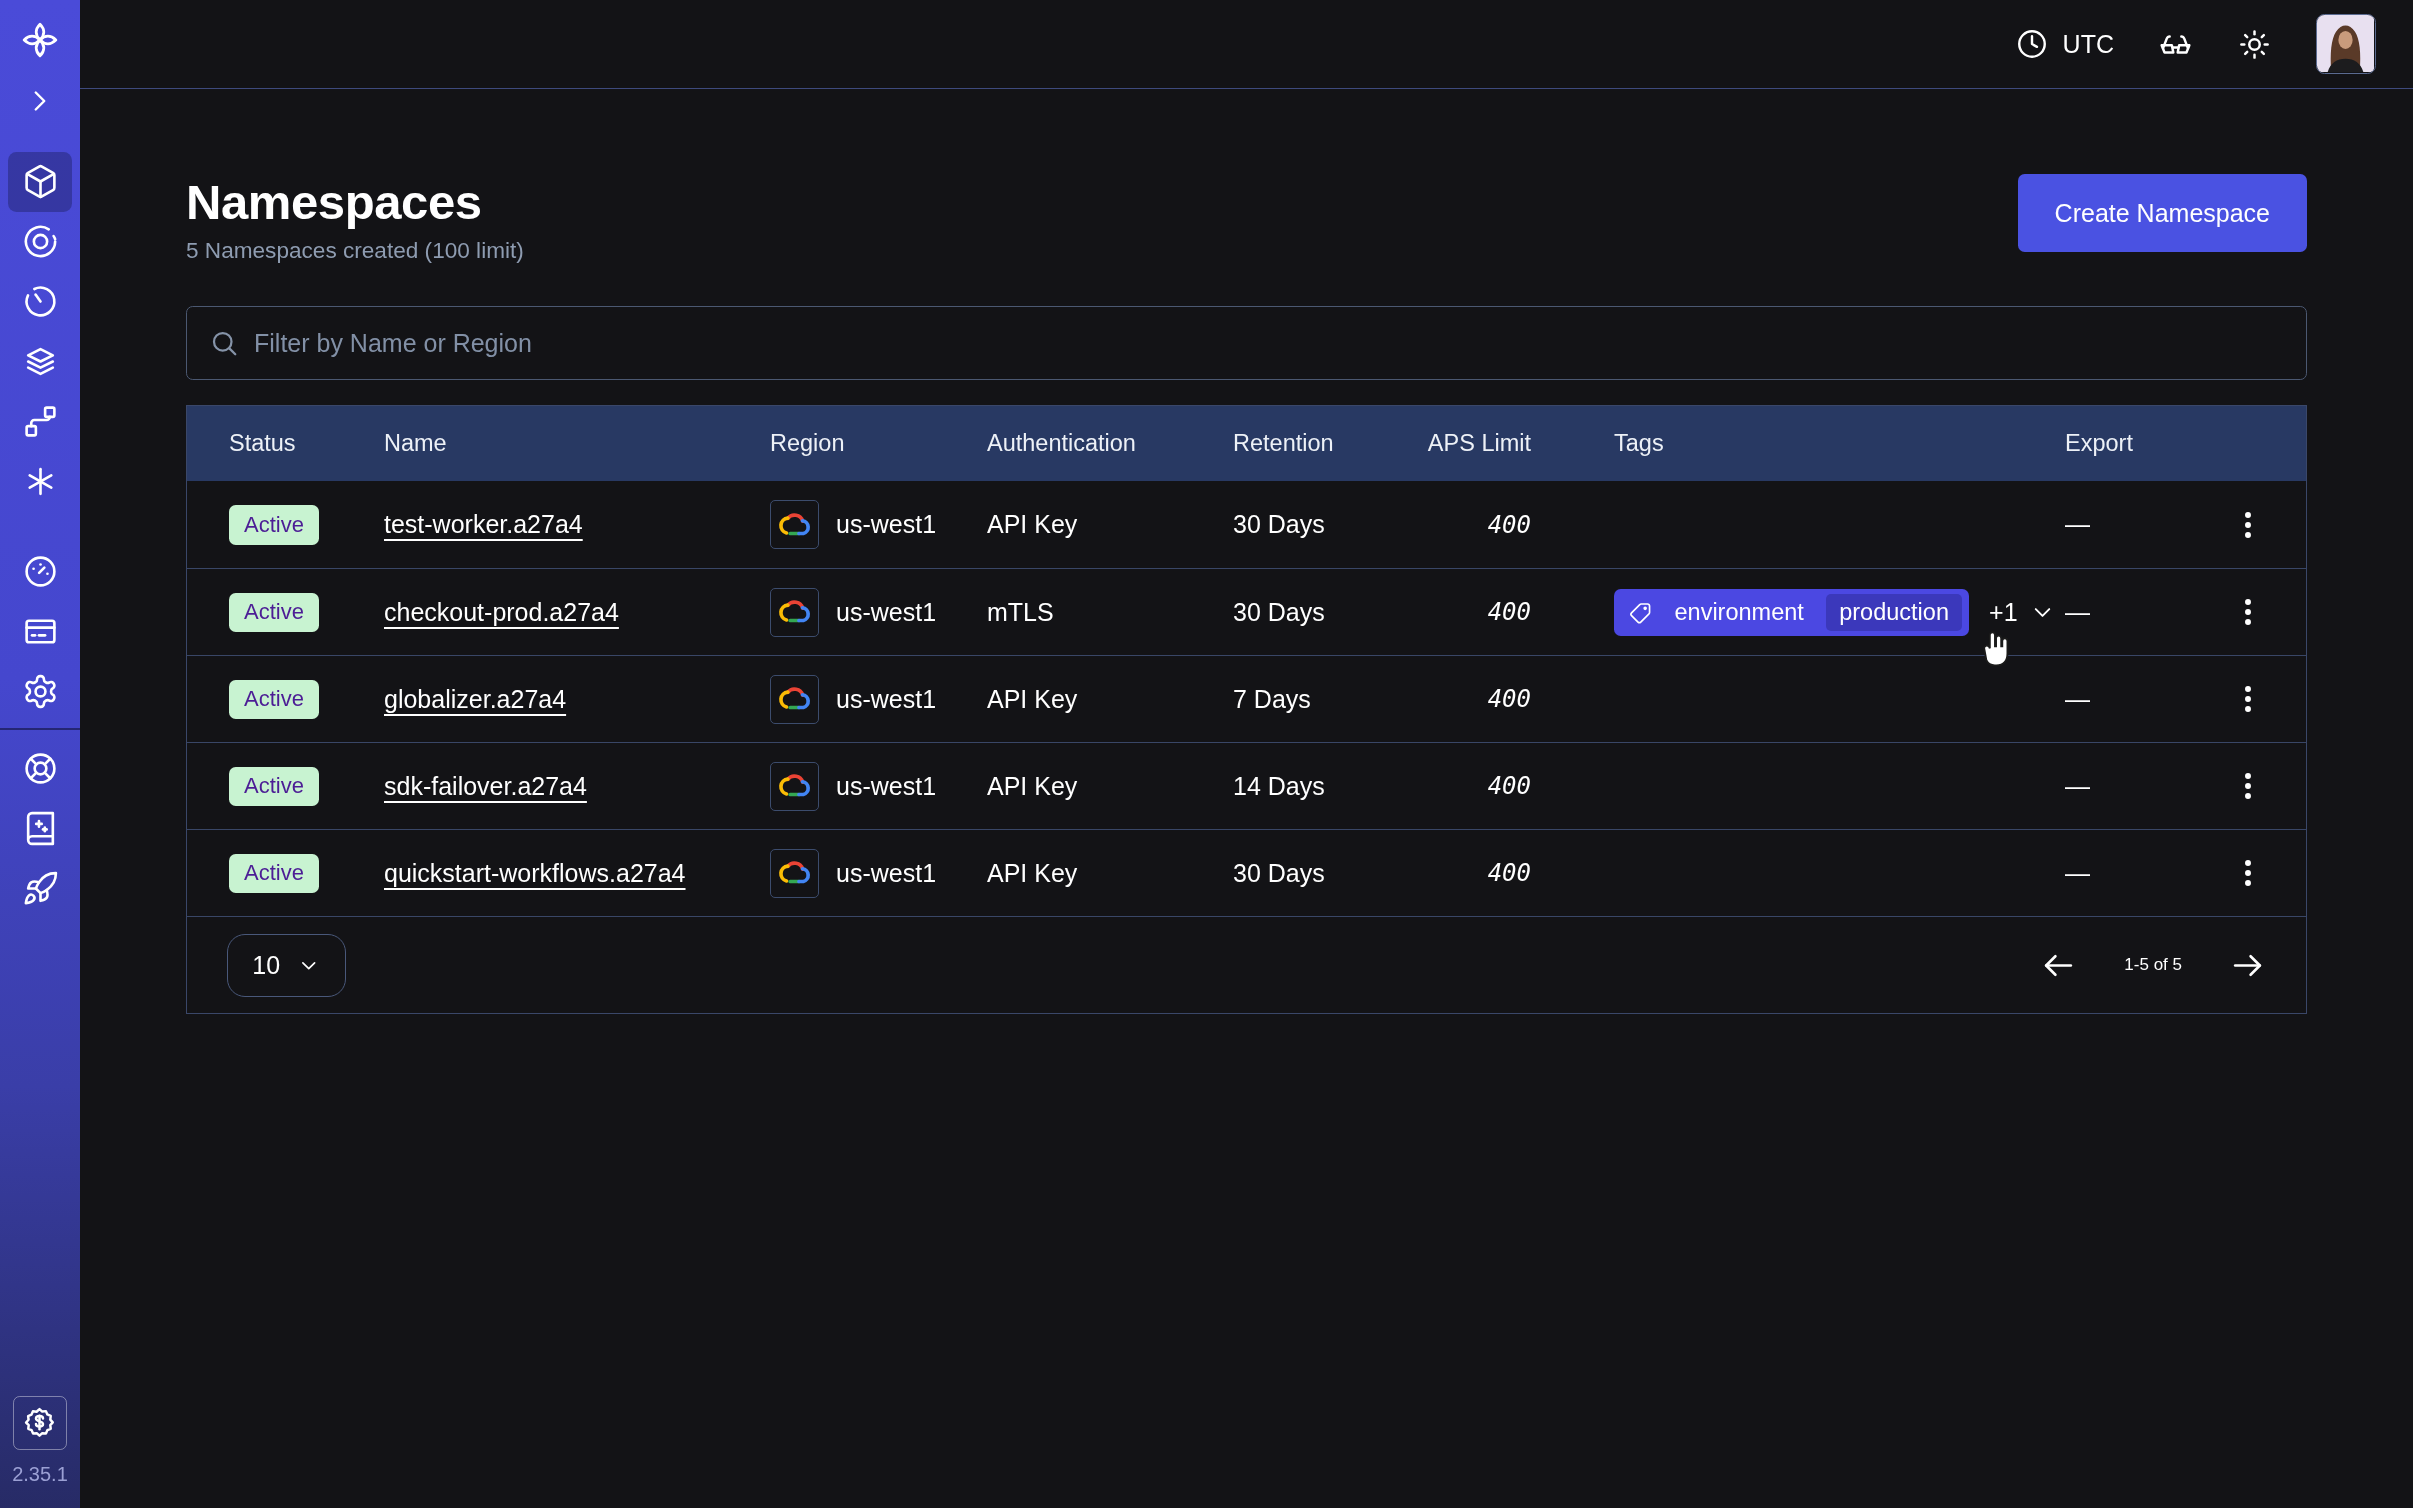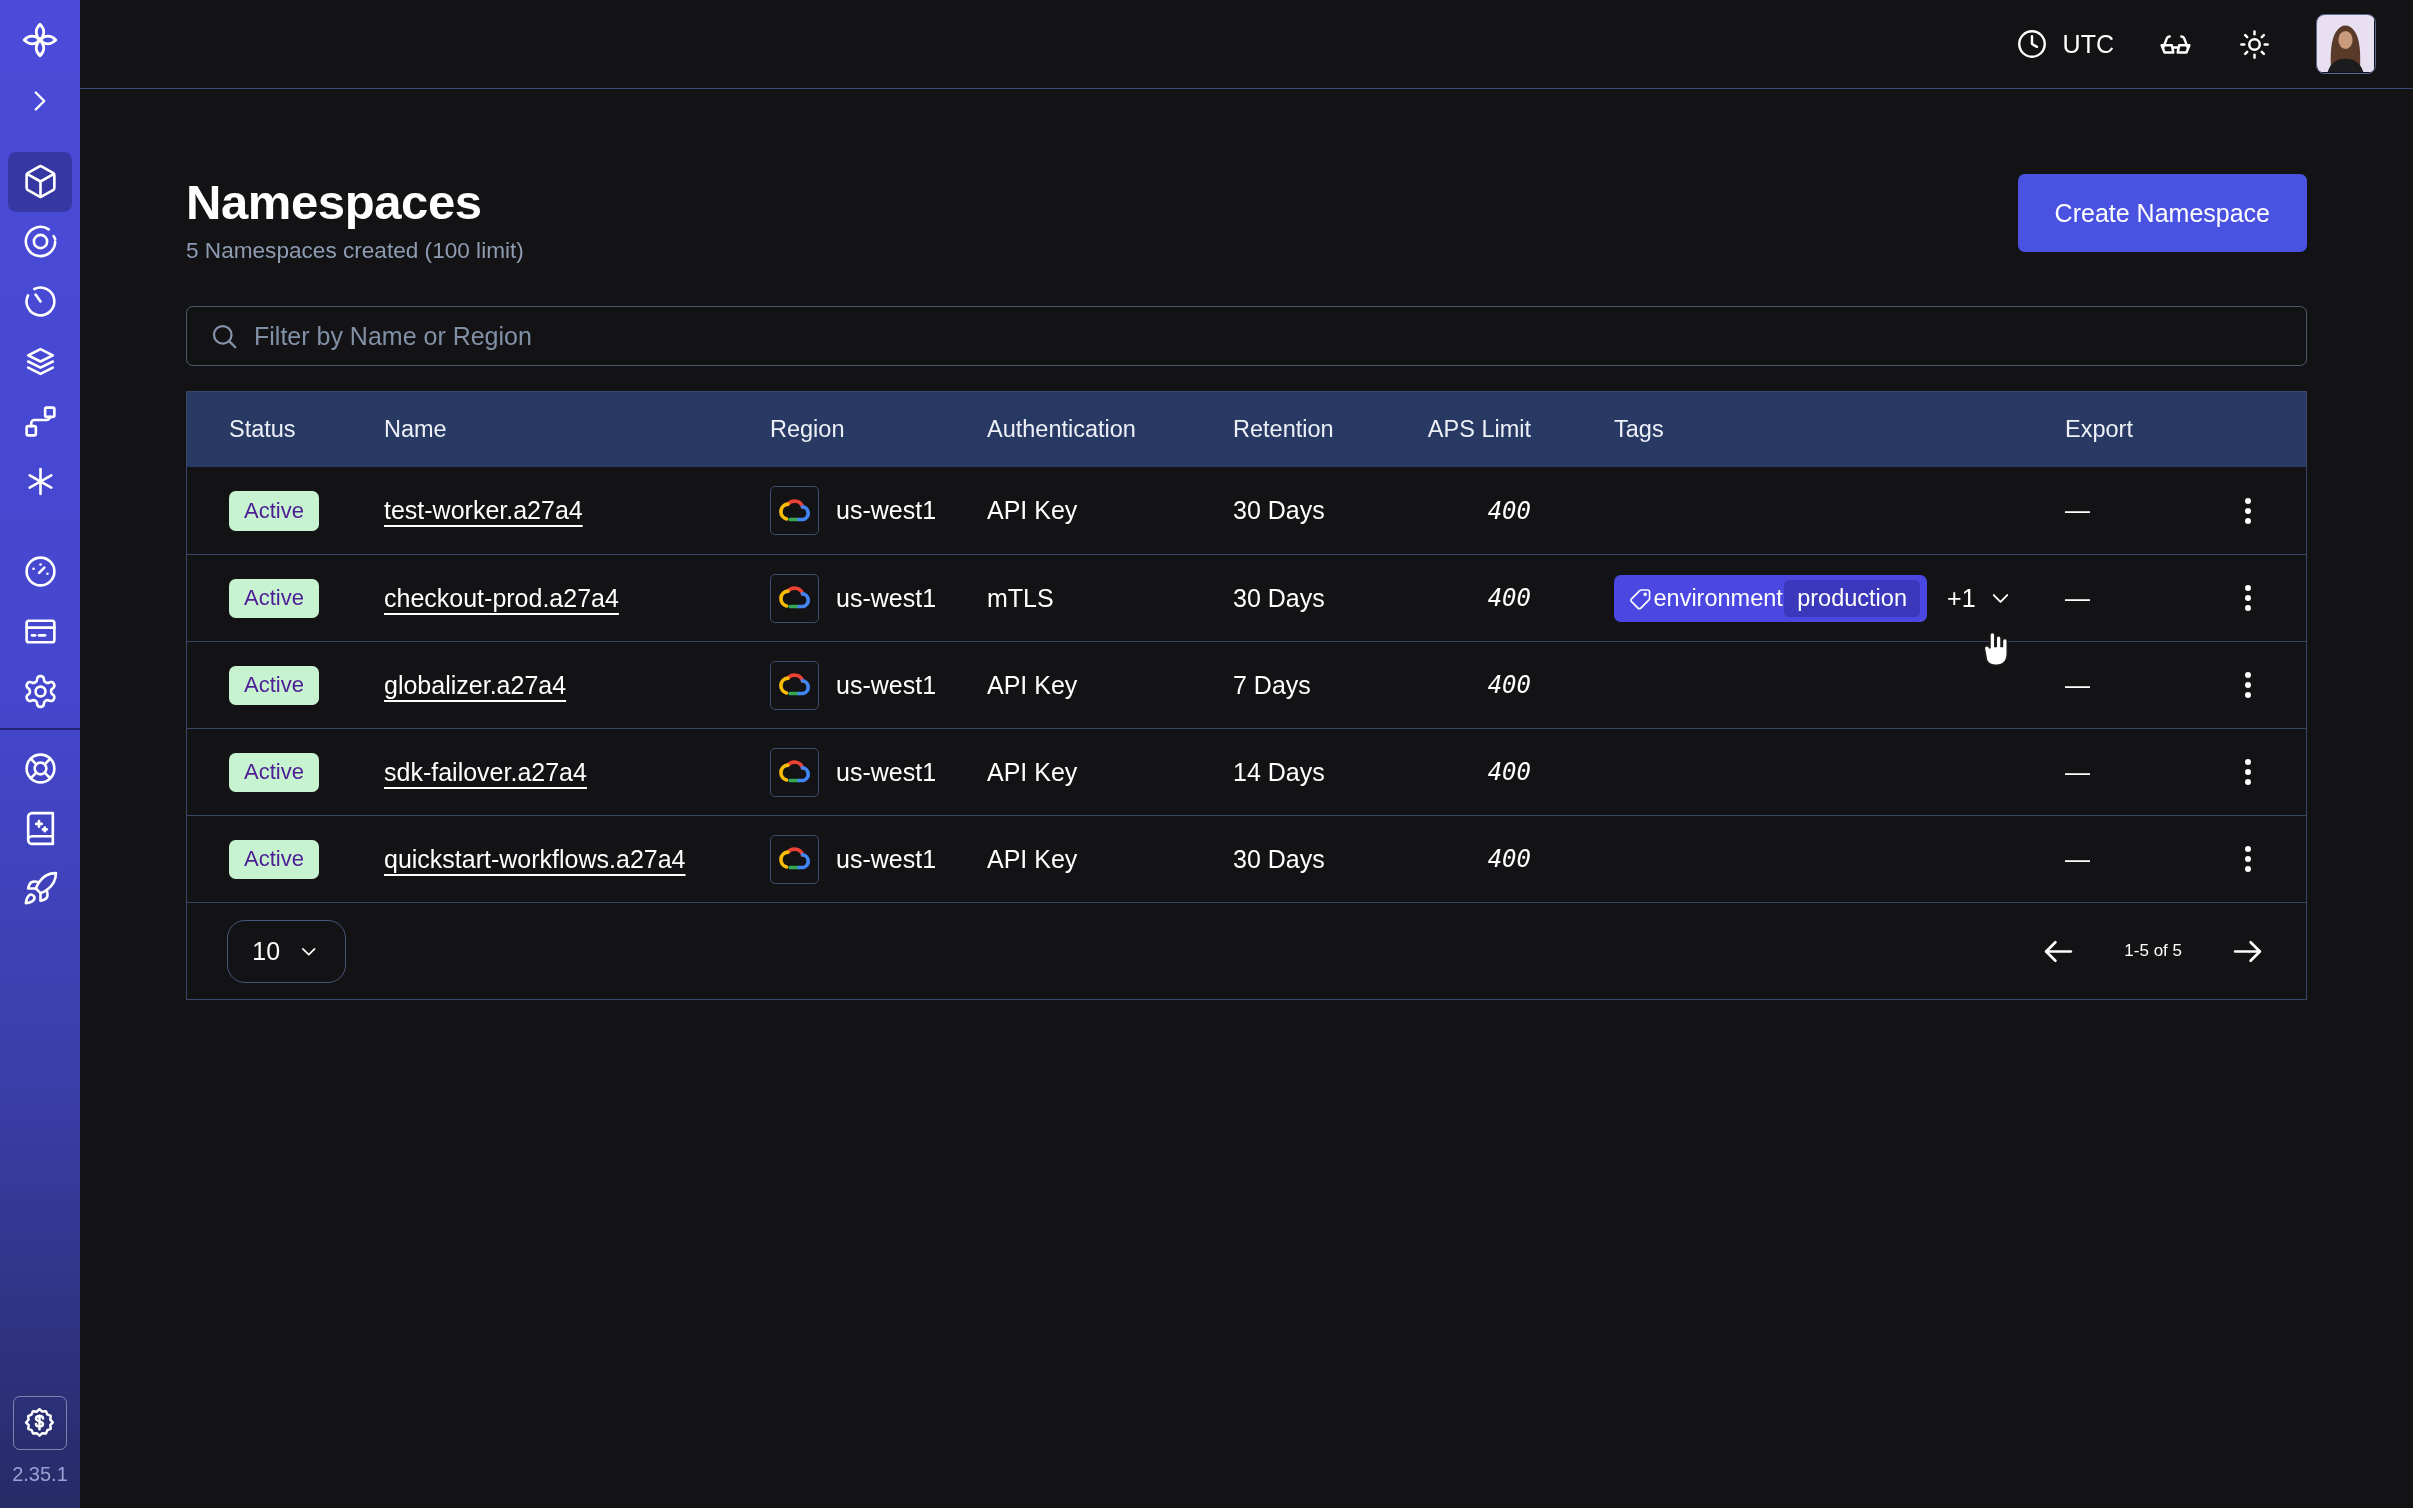--- a/index.html
+++ b/index.html
@@ -40,21 +40,21 @@
   .avatar { width:60px; height:60px; border-radius:8.4px; border:1.7px solid #5a6a90; overflow:hidden; cursor:pointer; }
 
   
   .main { position:absolute; left:80px; top:83px; right:0; bottom:0; padding:0 106px; }
   .page-head { margin-top:91px; display:flex; justify-content:space-between; align-items:flex-start; }
   .page-title { font-size:49px; font-weight:700; letter-spacing:-0.4px; }
   .page-sub { margin-top:8.4px; font-size:22.6px; color:#8e9cb1; }
   .create-btn { background:#4a52e2; color:#fff; border:none; border-radius:6.7px; height:78px;
     padding:0 37px; font-size:25px; font-family:inherit; cursor:pointer; }
 
-  .filter { margin-top:42px; height:60px; border:1.7px solid #4b5871; border-radius:6.7px;
+  .filter { margin-top:42px; height:74px; border:1.7px solid #4b5871; border-radius:6.7px;
     display:flex; align-items:center; padding:0 22px; gap:15px; background:#131316; }
   .filter svg { width:30px; height:30px; }
   .filter input { flex:1; background:transparent; border:none; outline:none; color:#dfe5ee;
     font-size:25px; font-family:inherit; }
   .filter input::placeholder { color:#8290a6; }
 
   
   .table { margin-top:25px; border:1.7px solid #3a4769; }
   .tgrid { display:grid; grid-template-columns:155px 386px 217px 246px 193px 105px 534px 125px 1fr;
     align-items:center; padding-left:42px; }
@@ -65,21 +65,21 @@
   .trow { height:87px; font-size:25px; border-top:1.7px solid #394666; }
   .badge { display:inline-block; background:#c8f3d1; color:#4c1d95; font-size:22px; font-weight:500;
     padding:6.7px 15px; border-radius:6.7px; }
   .nlink { color:#fff; text-decoration:underline; text-underline-offset:5.9px;
     text-decoration-thickness:1.7px; cursor:pointer; }
   .region-cell { display:flex; align-items:center; gap:17px; }
   .gcp-box { width:49px; height:49px; border:1.7px solid #3c4c6d; border-radius:5px;
     display:flex; align-items:center; justify-content:center; }
   .gcp-box svg { width:34px; height:34px; }
   .td-tags { display:flex; align-items:center; gap:20px; }
-  .tagpill { display:flex; align-items:center; gap:1px; background:#4b48e2; border-radius:6.7px;
+  .tagpill { display:flex; align-items:center; gap:22px; background:#4b48e2; border-radius:6.7px;
     height:47px; padding:0 6.7px 0 15px; cursor:pointer; }
   .tagpill svg { width:23.5px; height:23.5px; }
   .tagpill .tkey { font-size:23.5px; }
   .tagpill .tval { background:#3b38bb; border-radius:5px; padding:5px 13.4px; font-size:23.5px; }
   .tagmore { display:flex; align-items:center; gap:11.7px; cursor:pointer; }
   .tagmore svg { width:27px; height:27px; }
   .kebab { display:flex; justify-content:center; cursor:pointer; }
   .kebab svg { width:34px; height:34px; }
 
   .tfoot { height:97px; border-top:1.7px solid #394666; display:flex; align-items:center;

